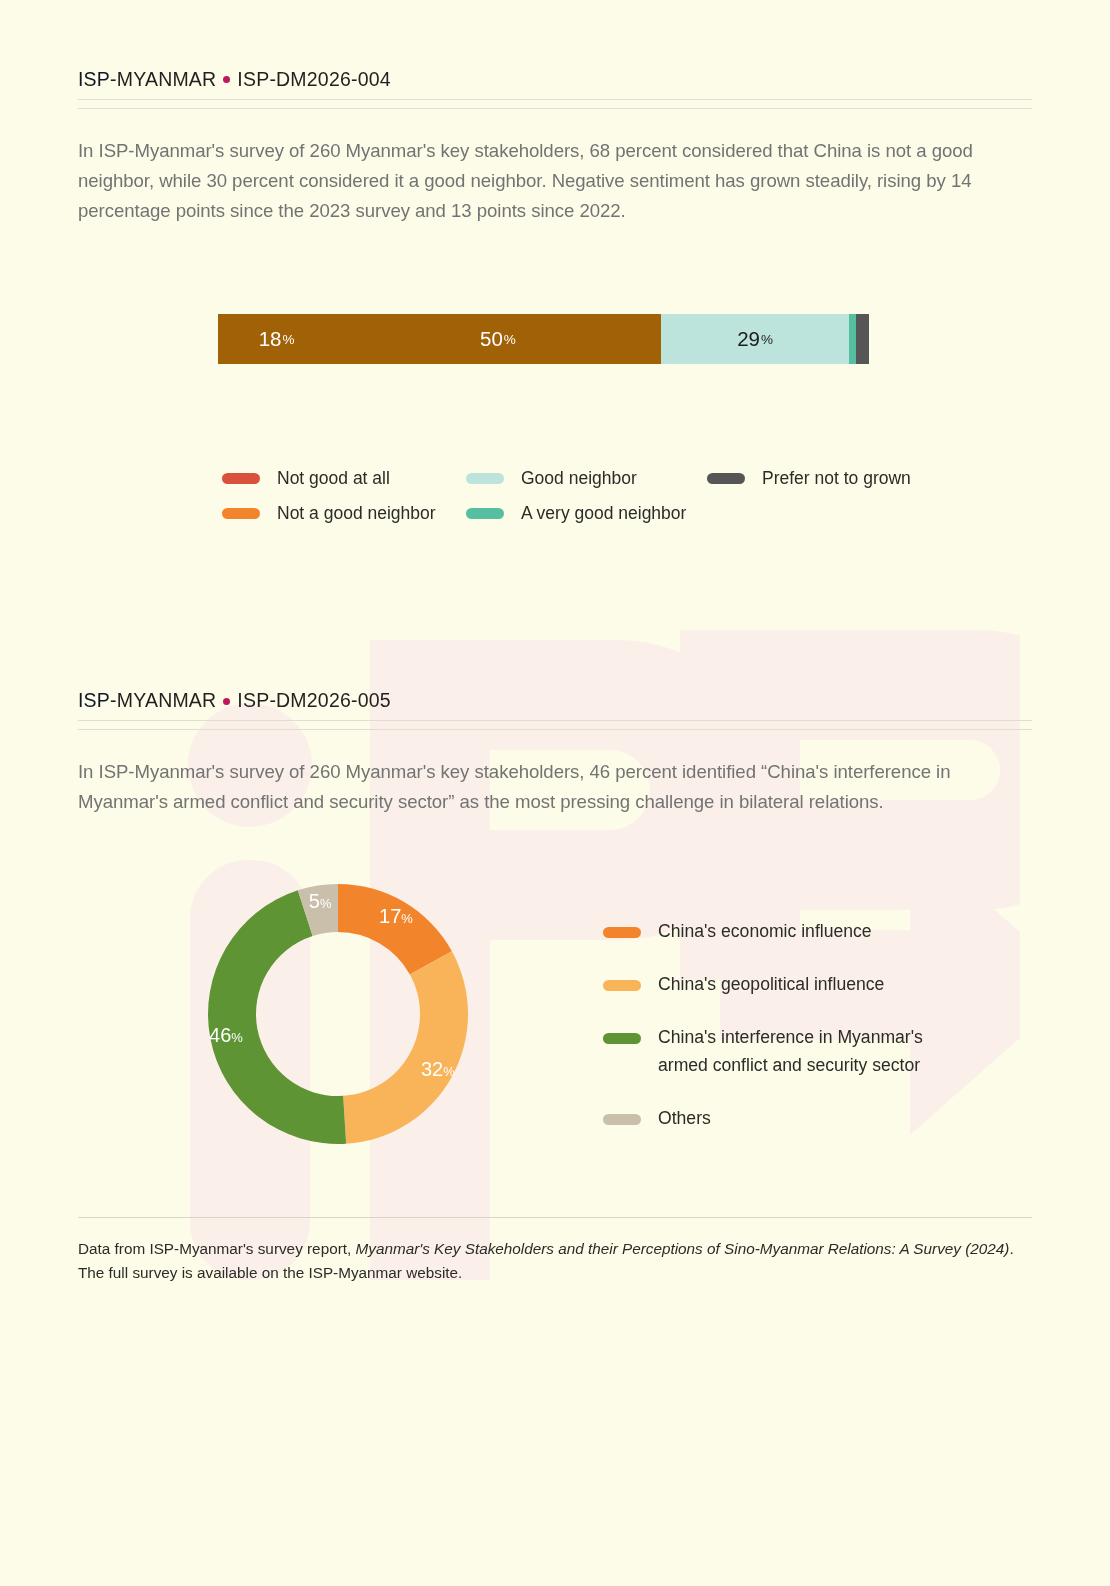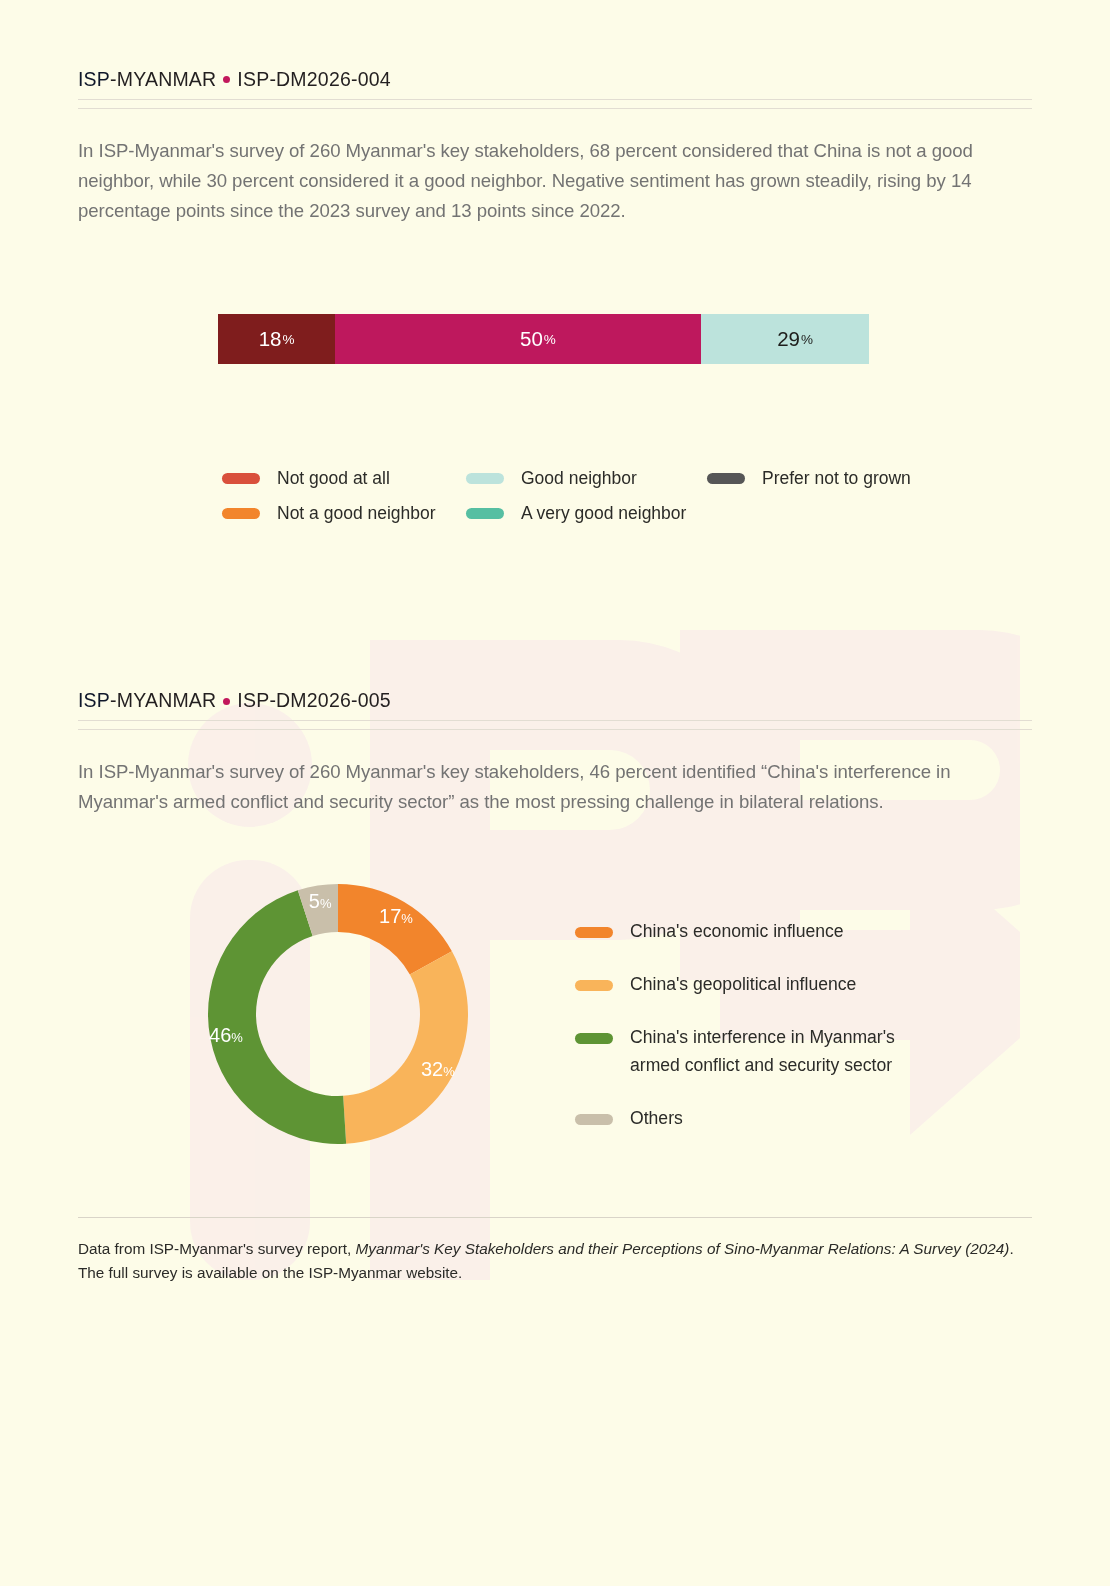--- a/index.html
+++ b/index.html
@@ -125,20 +125,21 @@
     margin-right: 17px;
     flex: 0 0 auto;
   }
 
   
   .donut-block {
     margin-top: 62px;
     display: flex;
     align-items: flex-start;
     padding-left: 126px;
+    gap: 28px;
   }
   .donut-wrap {
     position: relative;
     width: 268px;
     height: 268px;
     flex: 0 0 auto;
   }
   .donut-wrap svg { display: block; }
 
   .donut-legend {
@@ -194,25 +195,25 @@
     <div class="section" style="padding-top:68px;">
       <div class="eyebrow">
         <span class="isp">ISP</span><span>-MYANMAR</span><span class="dot"></span><span>ISP-DM2026-004</span>
       </div>
       <div class="rule"></div>
       <div class="rule"></div>
       <p class="lede">In ISP-Myanmar's survey of 260 Myanmar's key stakeholders, 68 percent considered that China is not a good neighbor, while 30 percent considered it a good neighbor. Negative sentiment has grown steadily, rising by 14 percentage points since the 2023 survey and 13 points since 2022.</p>
 
       <div class="bar-area">
         <div class="stacked-bar" id="stackedBar">
-            <div class="seg" style="background: #7f1d1d; flex: 0 0 18%;">
+            <div class="seg" style="background: #a16207; flex: 0 0 18%;">
               <span class="pct-num">18</span>
               <span class="pct-sym">%</span>
             </div>
-            <div class="seg" style="background: #be185d; flex: 0 0 50%; padding-left: 40px;">
+            <div class="seg" style="background: #a16207; flex: 0 0 50%;">
               <span class="pct-num">50</span>
               <span class="pct-sym">%</span>
             </div>
             <div class="seg dark-label" style="background: rgb(188, 227, 220); flex: 0 0 29%;">
               <span class="pct-num">29</span>
               <span class="pct-sym">%</span>
             </div>
             <div class="seg" style="background: rgb(86, 191, 162); flex: 0 0 1%;"></div>
             <div class="seg" style="background: rgb(86, 86, 86); flex: 0 0 2%;"></div>
           </div>

